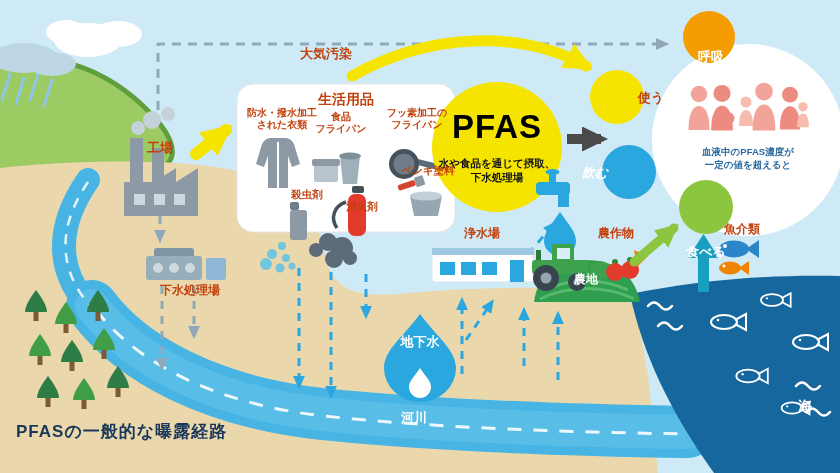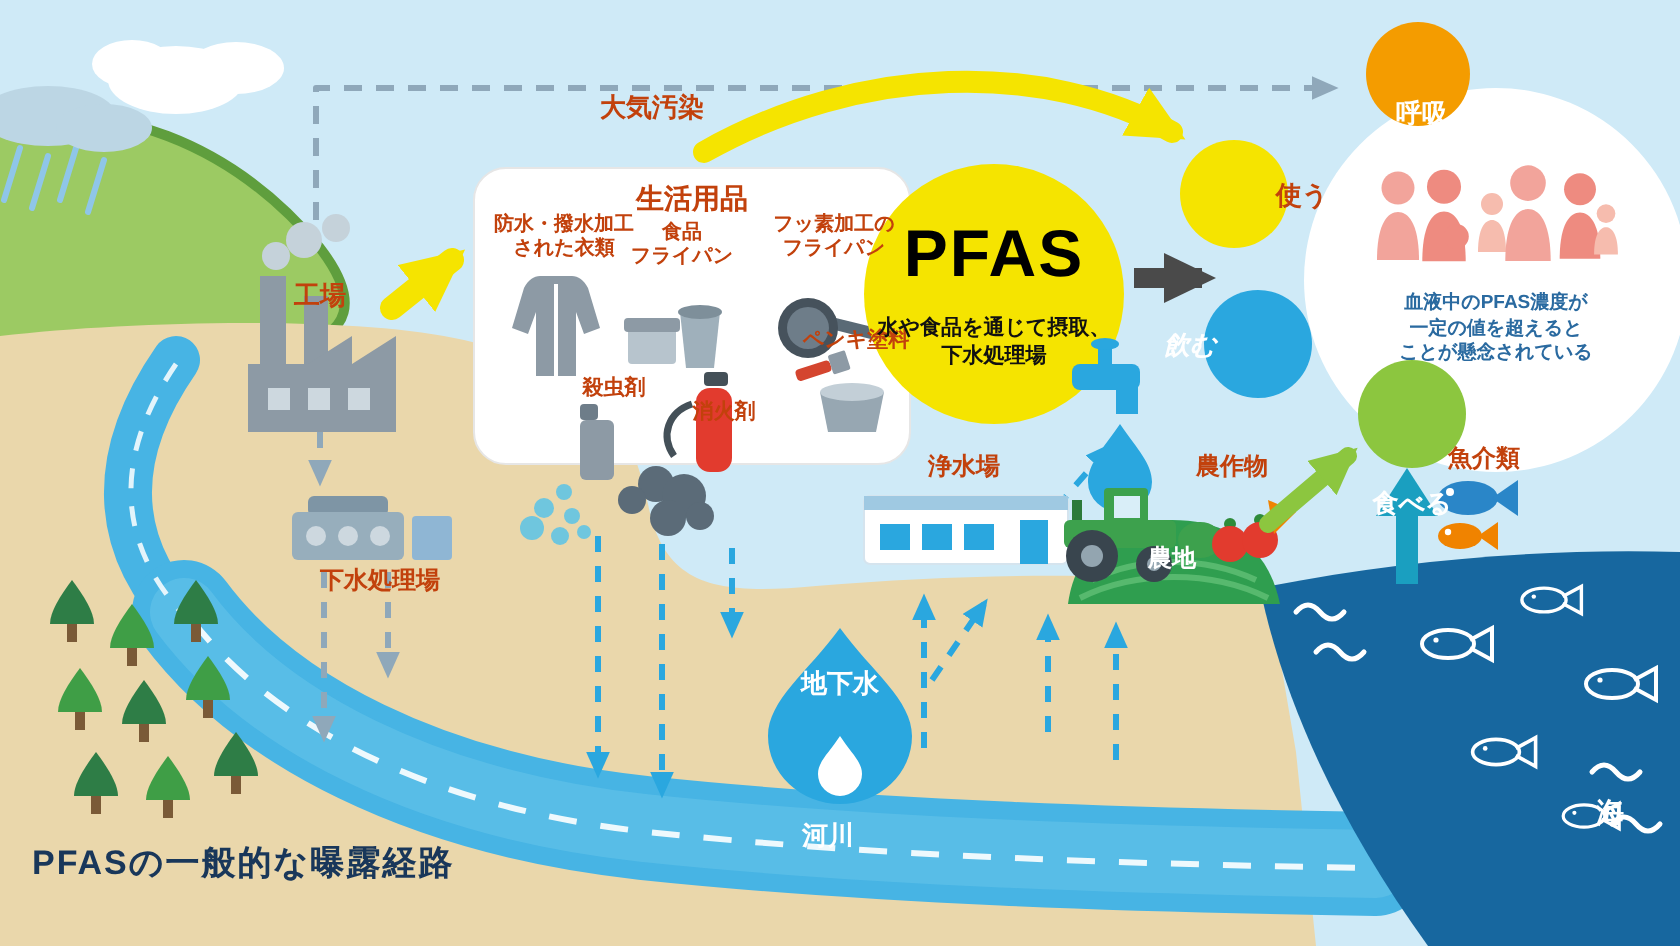--- a/index.html
+++ b/index.html
@@ -392,21 +392,20 @@
   <div class="pfas-desc" style="top:171px;">下水処理場</div>
 
   <div class="lbl" style="left:590px;top:90px;width:54px;font-size:13px;padding-left:34px;">使う</div>
   <div class="lbl w" style="left:568px;top:165px;width:54px;font-size:13px;font-style:italic;">飲む</div>
   <div class="lbl w" style="left:679px;top:200px;width:54px;font-size:13px;margin-top:44px;">食べる</div>
   <div class="lbl w" style="left:683px;top:30px;width:56px;font-size:13px;margin-top:19px;">呼吸</div>
 
   <div class="health-text">
     <div>血液中のPFAS濃度が</div>
     <div>一定の値を超えると</div>
-    <div>ことが懸念されている</div>
   </div>
 
   <div class="lbl" style="left:450px;top:226px;width:64px;font-size:12px;">浄水場</div>
   <div class="lbl" style="left:584px;top:226px;width:64px;font-size:12px;">農作物</div>
   <div class="lbl" style="left:710px;top:222px;width:64px;font-size:12px;">魚介類</div>
   <div class="lbl" style="left:140px;top:283px;width:100px;font-size:12px;">下水処理場</div>
 
   <div class="lbl w" style="left:558px;top:272px;width:56px;font-size:12px;">農地</div>
   <div class="lbl w" style="left:386px;top:334px;width:68px;font-size:13px;">地下水</div>
   <div class="lbl w" style="left:382px;top:410px;width:64px;font-size:13px;">河川</div>

